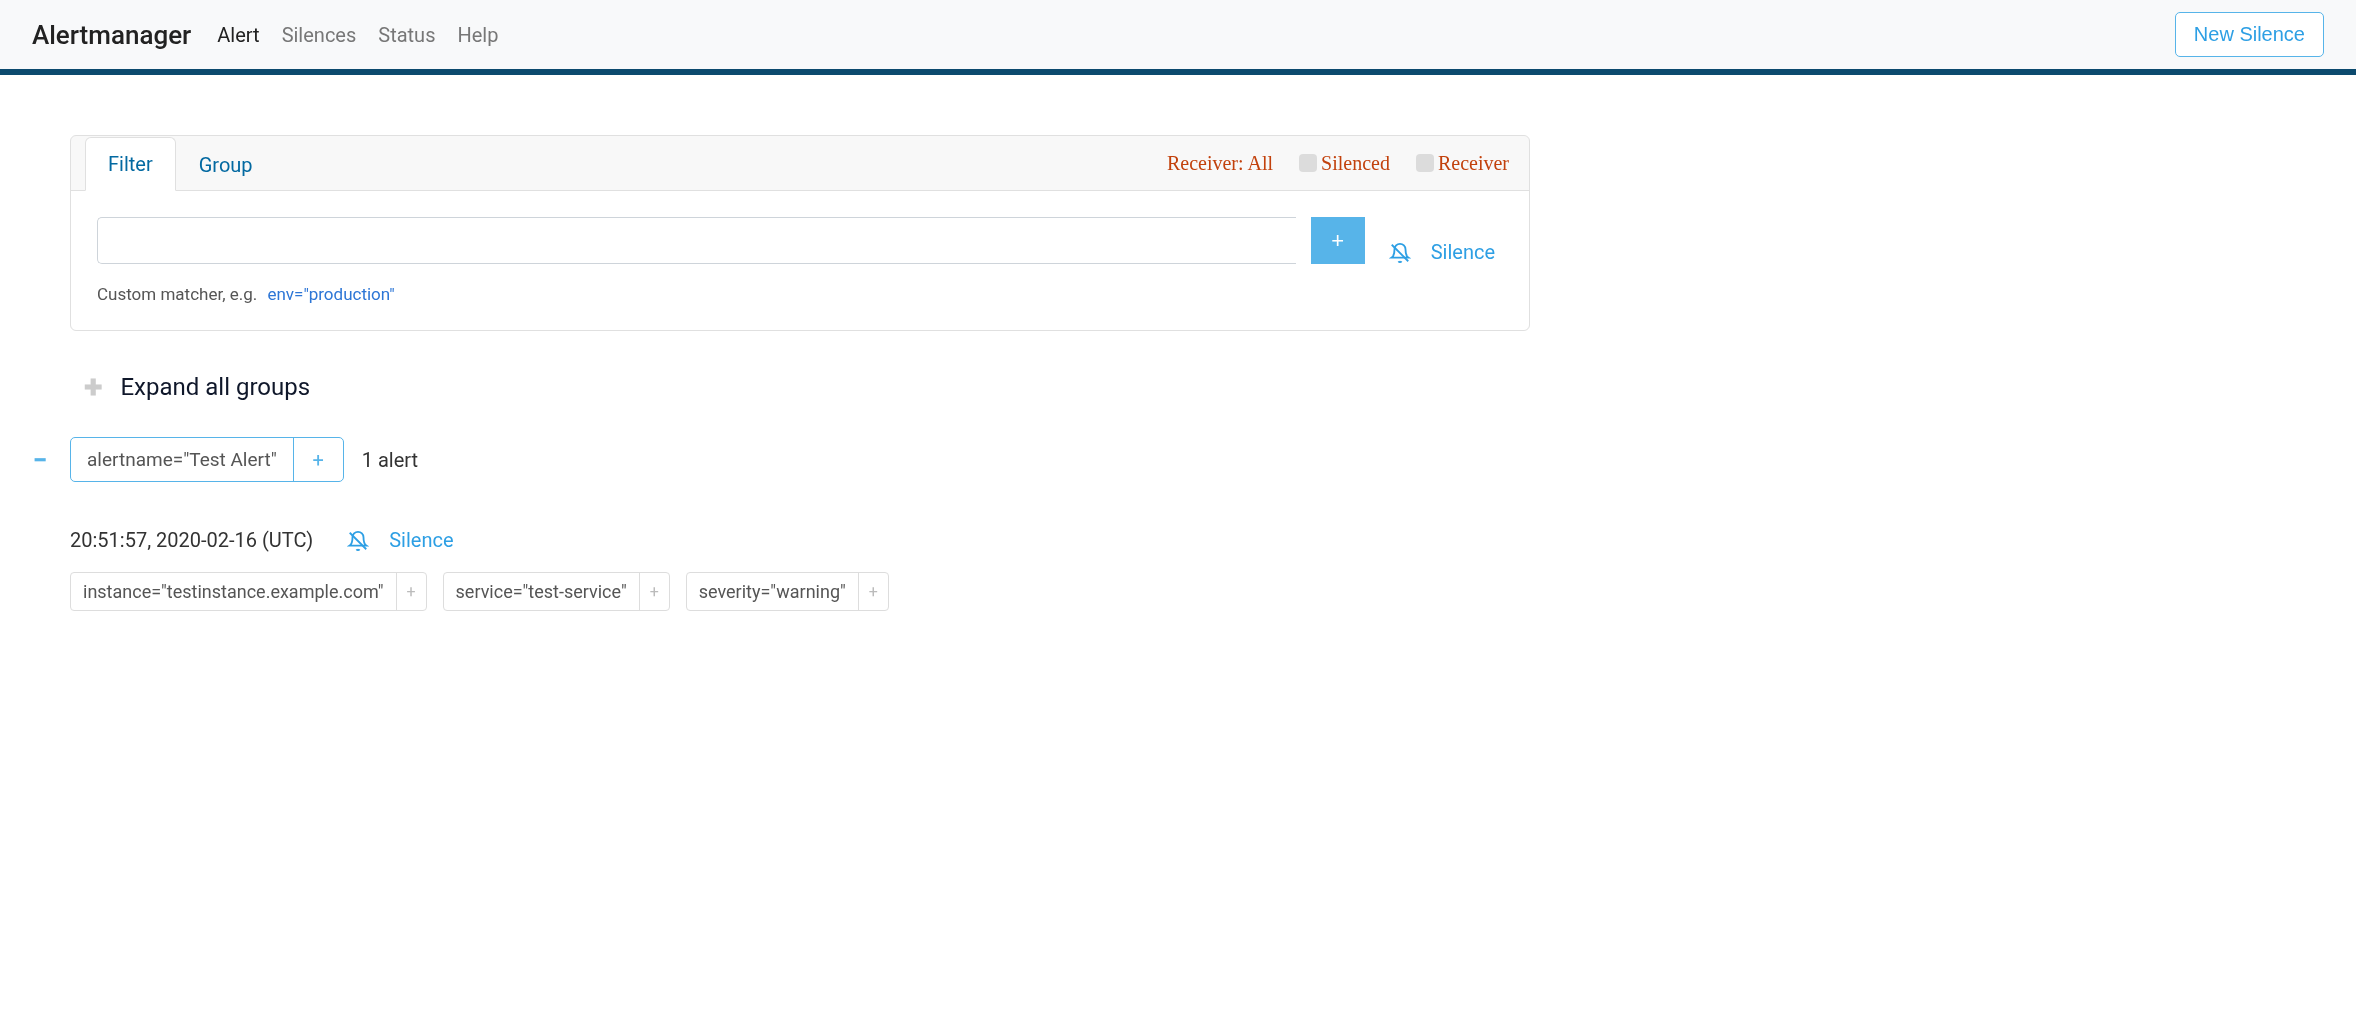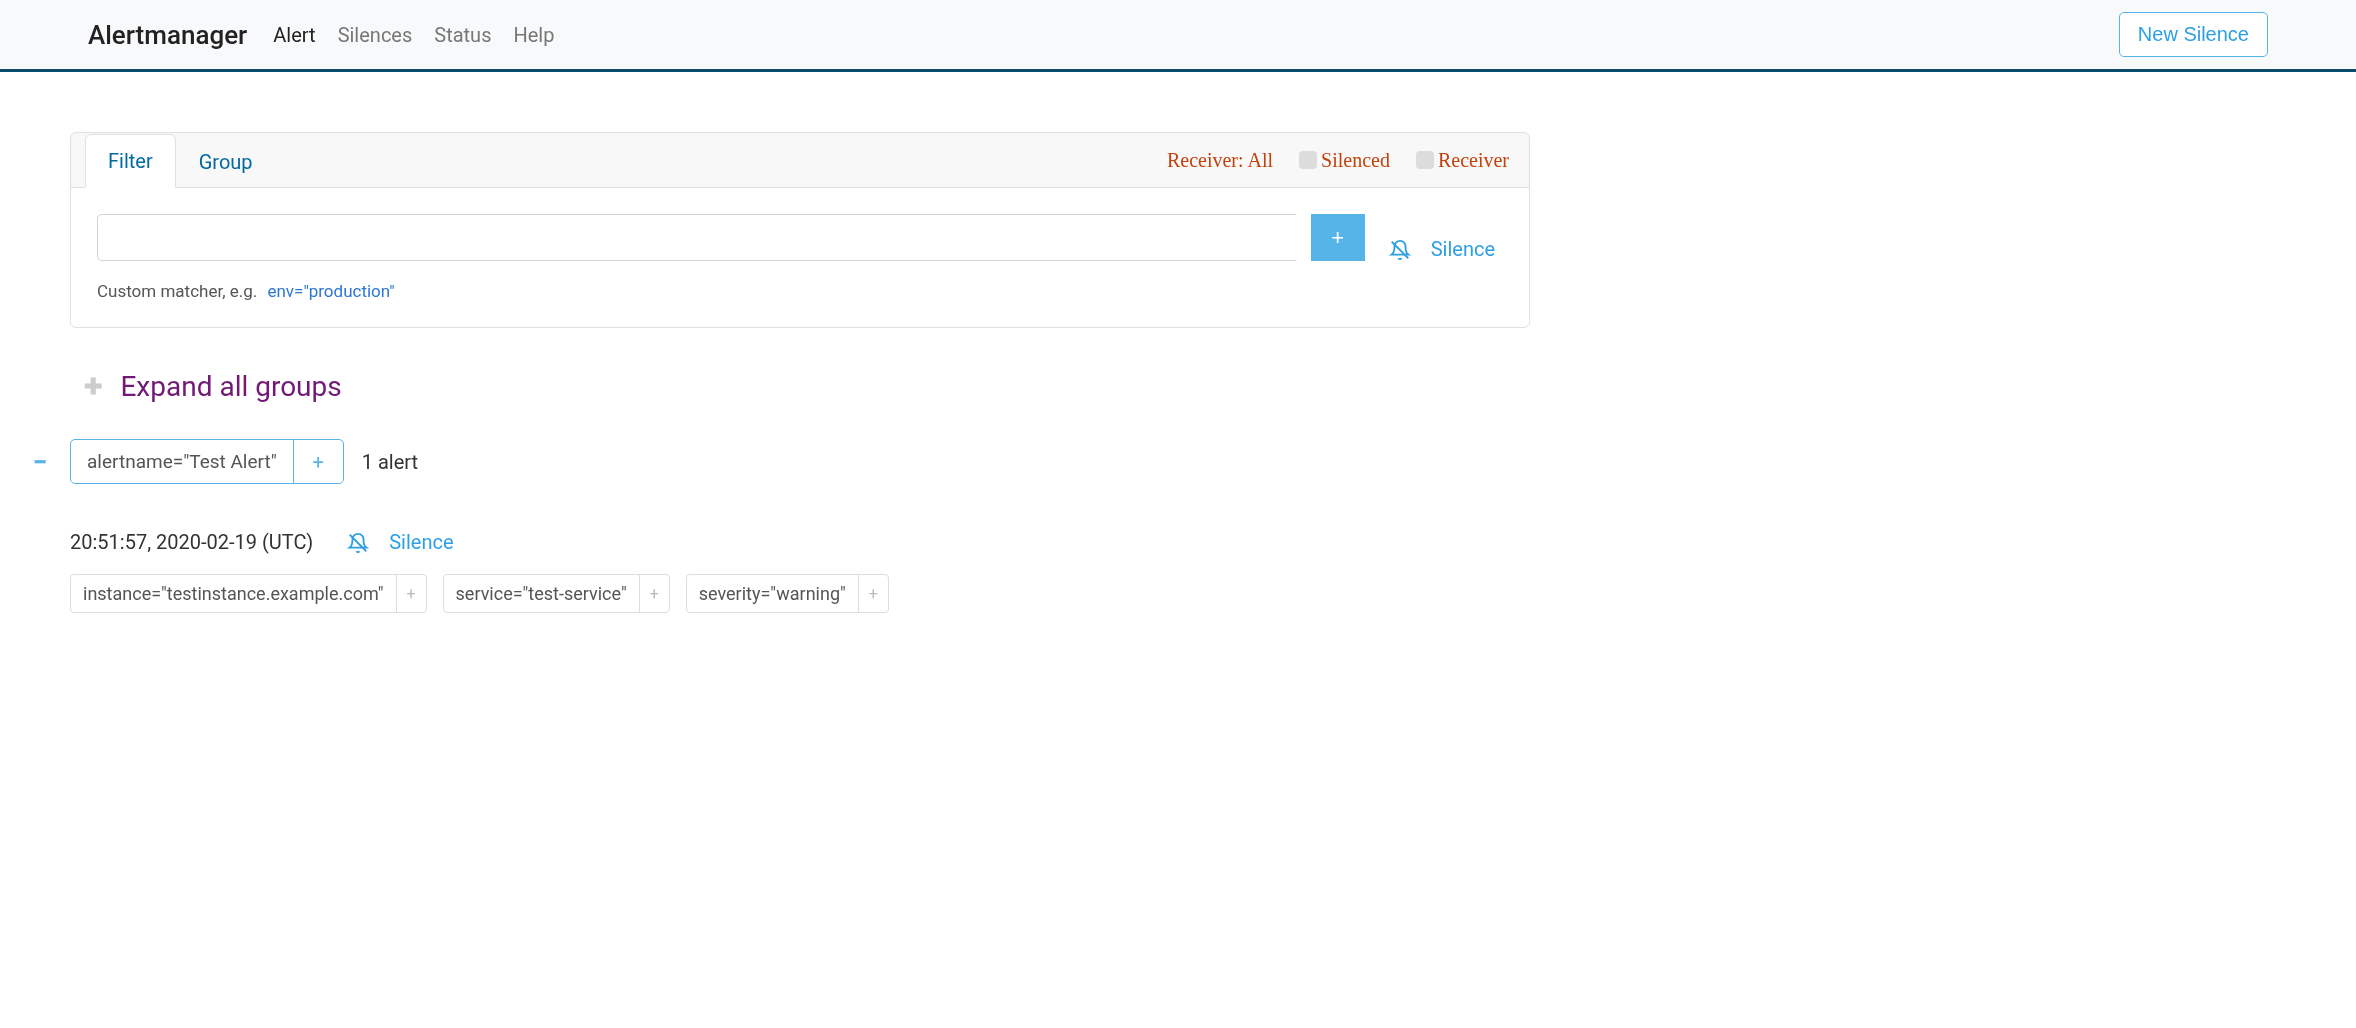--- a/index.html
+++ b/index.html
@@ -3,22 +3,22 @@
 <meta charset="utf-8">
 <style>
   * { box-sizing: border-box; margin: 0; padding: 0; }
   body {
     font-family: -apple-system, BlinkMacSystemFont, "Segoe UI", Roboto, "Helvetica Neue", Arial, sans-serif;
     background: #fff;
     color: #212529;
   }
   .navbar {
     background: #f8f9fa;
-    border-bottom: 3px solid #0c4a6e;
-    padding: 12px 88px;
+    border-bottom: 6px solid #0c4a6e;
+    padding: 12px 32px;
     display: flex;
     align-items: center;
     justify-content: space-between;
   }
   .navbar-left { display: flex; align-items: center; gap: 26px; }
   .brand { font-size: 26px; font-weight: 500; color: #222; }
   .nav-links { display: flex; gap: 22px; }
   .nav-link { font-size: 20px; color: #777; text-decoration: none; cursor: pointer; }
   .nav-link.active { color: #222; }
   .btn-outline-primary {
@@ -91,21 +91,21 @@
   }
   .silence-link {
     display: flex; align-items: flex-end; gap: 20px;
     color: #2d9fe4; font-size: 20px; cursor: pointer;
     padding: 0 8px;
   }
   .hint { margin-top: 20px; font-size: 17px; color: #555; }
   .hint .code { color: #2d76d6; margin-left: 6px; }
   .expand-row { display: flex; align-items: center; gap: 18px; padding: 6px 14px 36px; }
   .plus-icon { color: #ccc; font-size: 22px; font-weight: bold; }
-  .expand-label { color: #701a75; font-size: 28px; }
+  .expand-label { color: #0f172a; font-size: 24px; }
   .group-row { display: flex; align-items: center; gap: 14px; margin-left: -46px; }
   .collapse-icon { color: #57b4e9; font-size: 26px; font-weight: 800; cursor: pointer; width: 32px; text-align: center; }
   .group-pill {
     display: flex;
     border: 1px solid #57b4e9;
     border-radius: 5px;
     overflow: hidden;
   }
   .group-pill-text { padding: 10px 16px; color: #555; font-size: 19px; }
   .group-pill-add {
@@ -209,21 +209,21 @@
   <div class="group-row">
     <span class="collapse-icon">−</span>
     <div class="group-pill">
       <span class="group-pill-text">alertname="Test Alert"</span>
       <span class="group-pill-add">+</span>
     </div>
     <span class="alert-count">1 alert</span>
   </div>
 
   <div class="alert-meta">
-    <span class="timestamp">20:51:57, 2020-02-19 (UTC)</span>
+    <span class="timestamp">20:51:57, 2020-02-16 (UTC)</span>
     <div class="silence-link">
       <svg class="bell-off-icon" viewBox="0 0 24 24">
           <path d="M18 8a6 6 0 0 0-12 0c0 7-3 9-3 9h18s-3-2-3-9"></path>
           <path d="M13.7 21a2 2 0 0 1-3.4 0"></path>
           <line x1="3" y1="3" x2="21" y2="21"></line>
         </svg>
       <span>Silence</span>
     </div>
   </div>
 

